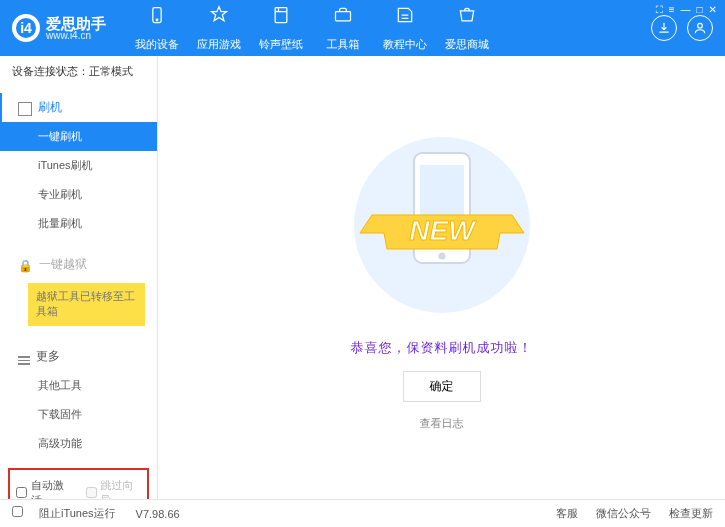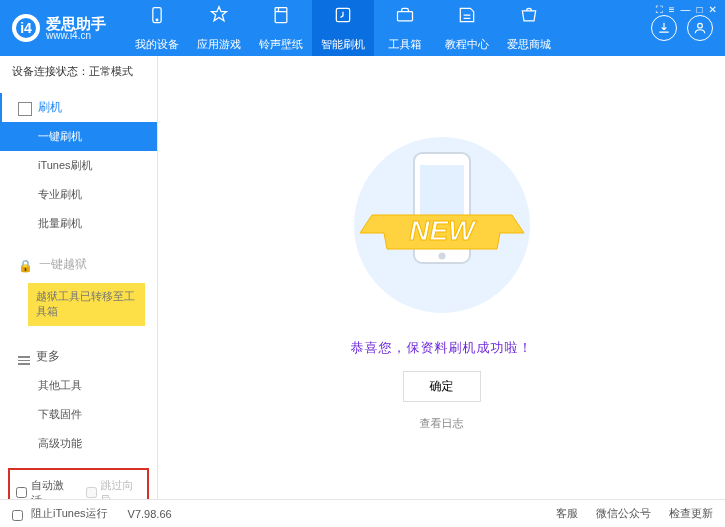--- a/index.html
+++ b/index.html
@@ -32,21 +32,21 @@
 .red-box{border:2px solid #d93025;margin:4px 8px;padding:8px 6px;display:flex;gap:14px;font-size:11px;color:#555}
 .red-box label{display:flex;align-items:center;gap:4px}
 .red-box .disabled{color:#bbb}
 .main{flex:1;display:flex;flex-direction:column;align-items:center;justify-content:center;gap:14px}
 .illus{width:200px;height:200px;position:relative}
 .success-text{font-size:13px;color:#6d28d9;letter-spacing:1px}
 .ok-btn{border:1px solid #ddd;background:#fff;padding:6px 26px;font-size:12px;cursor:pointer}
 .log-link{font-size:11px;color:#888;cursor:pointer}
 .footer{height:28px;border-top:1px solid #e5e5e5;display:flex;align-items:center;font-size:11px;color:#555;padding:0 12px;gap:20px}
 .footer .right{margin-left:auto;display:flex;gap:18px}
-.footer label{display:flex;align-items:flex-end;gap:8px}
+.footer label{display:flex;align-items:flex-start;gap:16px}
 input[type=checkbox]{width:11px;height:11px}
 .ico-square{width:14px;height:14px;border:1.5px solid #888;display:inline-block}
 .ico-lines{display:inline-flex;flex-direction:column;gap:2px}
 .ico-lines i{display:block;width:12px;height:1.5px;background:#888}
 .ico-lock{color:#bbb;font-size:12px}
 </style>
 </head>
 <body>
 
 <div class="header">
@@ -77,27 +77,20 @@
             <path d="M12 2l2.5 6H21l-5 4 2 7-6-4-6 4 2-7-5-4h6.5z" fill="none" stroke="#fff" stroke-width="1.5"></path>
           </svg></span>
         <span>应用游戏</span>
       </div>
       <div class="nav-item">
         <span class="nav-icon"><svg viewBox="0 0 24 24" width="20" height="20" fill="none" stroke="#fff" stroke-width="1.5">
             <rect x="5" y="3" width="14" height="18" rx="1"></rect>
             <path d="M5 8h14M9 3v5"></path>
           </svg></span>
         <span>铃声壁纸</span>
-      </div>
-      <div class="nav-item active">
-        <span class="nav-icon"><svg viewBox="0 0 24 24" width="20" height="20" fill="#fff">
-            <rect x="4" y="4" width="16" height="16" rx="2" fill="none" stroke="#fff" stroke-width="1.5"></rect>
-            <path d="M12 8v5l-3 2" stroke="#fff" stroke-width="1.5" fill="none"></path>
-          </svg></span>
-        <span>智能刷机</span>
       </div>
       <div class="nav-item">
         <span class="nav-icon"><svg viewBox="0 0 24 24" width="20" height="20" fill="none" stroke="#fff" stroke-width="1.5">
             <rect x="3" y="8" width="18" height="11" rx="1"></rect>
             <path d="M8 8V6a2 2 0 012-2h4a2 2 0 012 2v2"></path>
           </svg></span>
         <span>工具箱</span>
       </div>
       <div class="nav-item">
         <span class="nav-icon"><svg viewBox="0 0 24 24" width="20" height="20" fill="none" stroke="#fff" stroke-width="1.5">

